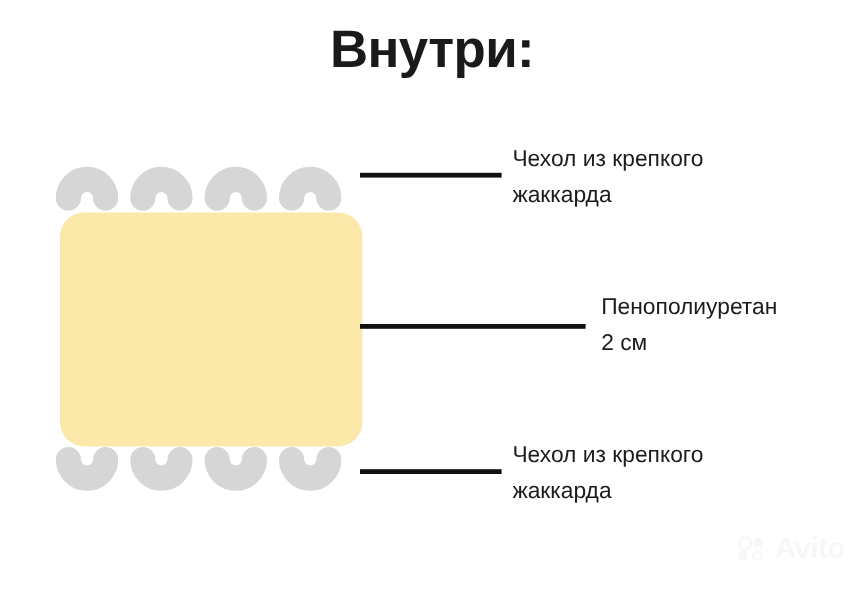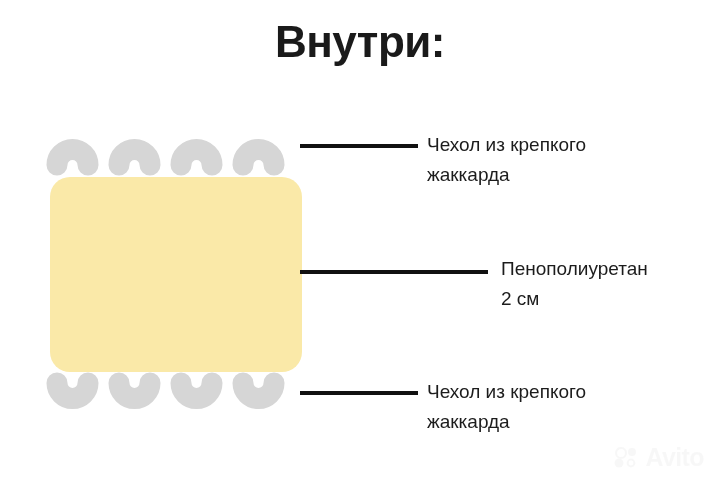--- a/index.html
+++ b/index.html
@@ -53,21 +53,20 @@
   .leader-middle { left: 300px; top: 270px; width: 188px; }
   .leader-bottom { left: 300px; top: 391px; width: 118px; }
 
   
   .label {
     position: absolute;
     font-size: 19px;
     line-height: 30px;
     color: #1c1c1c;
     white-space: pre-line;
-    margin-top: 12px;
   }
   .label-top    { left: 427px; top: 118px;  width: 250px; }
   .label-middle { left: 501px; top: 242px;  width: 210px; }
   .label-bottom { left: 427px; top: 365px;  width: 250px; }
 
   
   .watermark {
     position: absolute;
     right: 16px;
     bottom: 12px;

